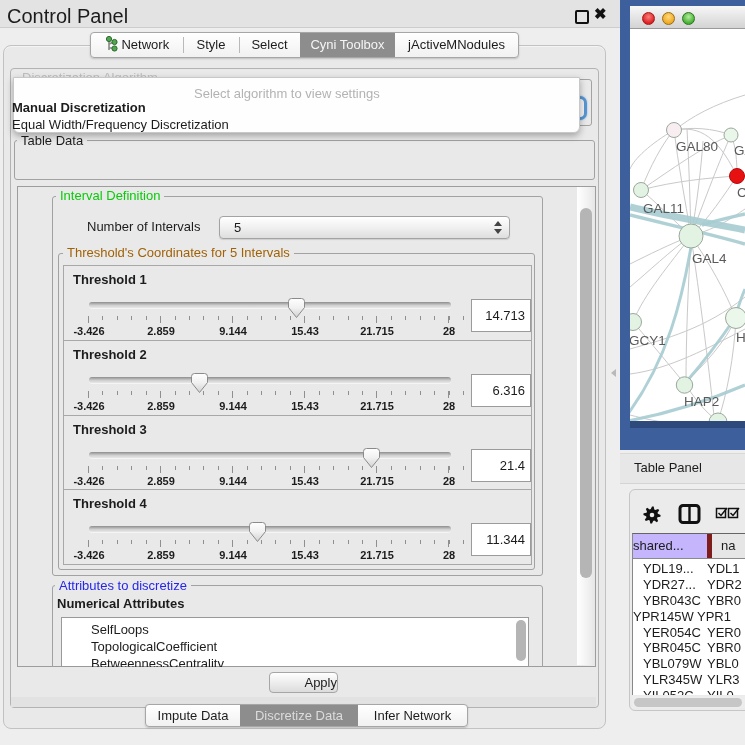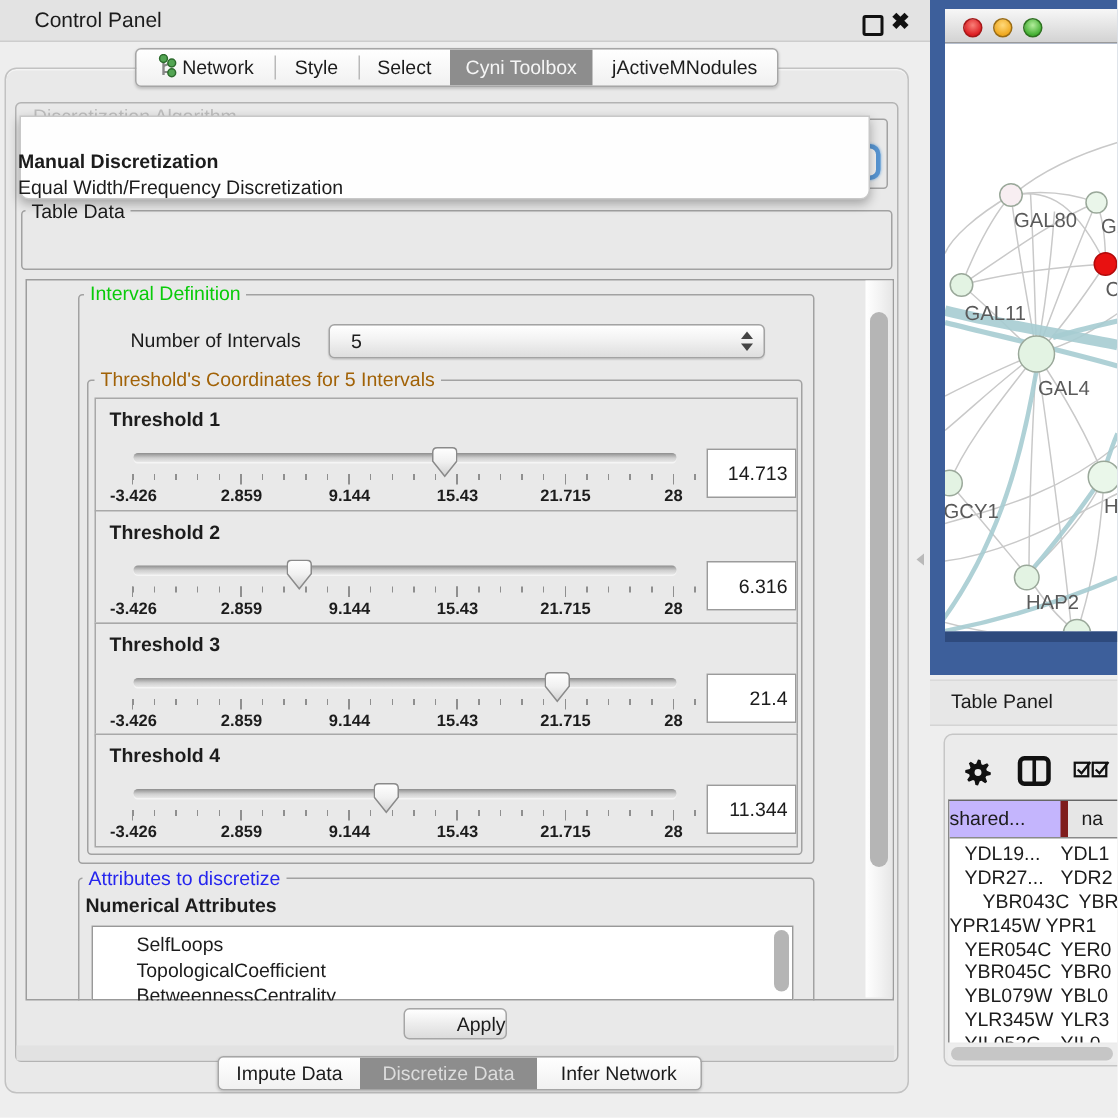--- a/index.html
+++ b/index.html
@@ -25,21 +25,21 @@
 .thumb{position:absolute;top:32px;width:17px;height:21px}
 .vbox{position:absolute;left:407px;top:33px;width:53px;height:31px;border:1px solid #9b9b9b;background:#fff;
   text-align:right;line-height:31px;padding-right:5px}
 .seg{display:inline-block;height:100%;line-height:23px;text-align:center;vertical-align:top}
 .row{height:15.9px;line-height:15.9px;white-space:nowrap}
 </style></head>
 <body>
 <div id="stage">
 
 <div class="abs" style="left:0;top:0;width:620px;height:27px;background:#e3e3e3;border-bottom:1px solid #cdcdcd"></div>
-<div class="abs" style="left:23px;top:5px;font-size:14px">Control Panel</div>
+<div class="abs" style="left:7px;top:5px;font-size:20px">Control Panel</div>
 <div class="abs" style="left:575px;top:10px;width:10px;height:10px;border:2px solid #111;border-radius:2px"></div>
 <div class="abs" style="left:594px;top:5px;font-size:15px;font-weight:bold;color:#111">✖</div>
 
 <div class="abs" style="left:3px;top:45px;width:601px;height:682px;background:#e9e9e9;border:1px solid #c2c2c2;border-radius:8px;box-shadow:inset 0 1px 0 #f4f4f4"></div>
 
 <div class="abs" style="left:10px;top:68px;width:587px;height:638px;background:#e9e9e9;border:1px solid #b3b3b3;border-radius:4px"></div>
 <div class="abs" style="left:11px;top:697px;width:585px;height:10px;background:#e2e2e2"></div>
 
 <div class="abs" style="left:90px;top:32px;width:427px;height:24px;background:linear-gradient(#ffffff,#f1f1f1);border:1px solid #a6a6a6;border-radius:4px;box-shadow:0 1px 2px rgba(0,0,0,.18);overflow:hidden">
 <div class="seg" style="width:92px">
@@ -57,20 +57,21 @@
 </div>
 
 <div class="grp" style="left:14px;top:79px;width:576px;height:45px"></div>
 <div class="glabel" style="left:18px;top:71px;color:#bdbdbd">Discretization Algorithm</div>
 <div class="abs" style="left:560px;top:96px;width:21px;height:18px;border:3px solid #5795d2;border-radius:7px;background:#f2f2f2;box-shadow:0 0 2px #7fb0dd"></div>
 
 <div class="grp" style="left:14px;top:140px;width:579px;height:38px"></div>
 <div class="glabel" style="left:17px;top:134px">Table Data</div>
 
 <div class="abs" style="left:13px;top:77px;width:565px;height:54px;background:#fefefe;border-radius:0 0 6px 6px;box-shadow:0 3px 7px rgba(0,0,0,.3);border:1px solid #c8c8c8"></div>
+<div class="abs" style="left:194px;top:86px;color:#b3b3b3">Select algorithm to view settings</div>
 <div class="abs" style="left:12px;top:100px;font-weight:bold">Manual Discretization</div>
 <div class="abs" style="left:12px;top:117px">Equal Width/Frequency Discretization</div>
 
 <div class="abs" style="left:17px;top:186px;width:577px;height:479px;border:1px solid #9d9d9d;background:#e9e9e9"></div>
 
 <div class="abs" style="left:577px;top:187px;width:18px;height:478px;background:linear-gradient(90deg,#ffffff,#f1f1f1 60%,#e6e6e6)"></div>
 <div class="abs" style="left:580px;top:208px;width:12px;height:370px;background:#b5b5b5;border-radius:6px"></div>
 
 <div class="grp" style="left:52px;top:196px;width:489px;height:378px"></div>
 <div class="glabel" style="left:56px;top:189px;color:#09cb09">Interval Definition</div>
@@ -280,21 +281,21 @@
 </svg>
 
 <div class="abs" style="left:632px;top:533px;width:113px;height:161px;background:#fff;border-top:1px solid #666;border-left:1px solid #888;overflow:hidden">
   <div style="display:flex;height:24px;border-bottom:1px solid #8a8a8a">
     <div style="width:74px;background:#c4b5fd;border-right:5px solid #7f1d1d;text-align:left;line-height:24px">shared...</div>
     <div style="flex:1;background:#e6e6e6;padding-left:9px;line-height:24px">na</div>
   </div>
   <div style="padding-top:2px">
     <div class="row"><span style="padding-left:10px;display:inline-block;width:64px">YDL19...</span><span>YDL1</span></div>
     <div class="row"><span style="padding-left:10px;display:inline-block;width:64px">YDR27...</span><span>YDR2</span></div>
-    <div class="row"><span style="padding-left:22px;display:inline-block;width:64px">YBR043C</span><span>YBR0</span></div>
+    <div class="row"><span style="padding-left:10px;display:inline-block;width:64px">YBR043C</span><span>YBR0</span></div>
     <div class="row"><span style="display:inline-block;width:64px">YPR145W</span><span>YPR1</span></div>
     <div class="row"><span style="padding-left:10px;display:inline-block;width:64px">YER054C</span><span>YER0</span></div>
     <div class="row"><span style="padding-left:10px;display:inline-block;width:64px">YBR045C</span><span>YBR0</span></div>
     <div class="row"><span style="padding-left:10px;display:inline-block;width:64px">YBL079W</span><span>YBL0</span></div>
     <div class="row"><span style="padding-left:10px;display:inline-block;width:64px">YLR345W</span><span>YLR3</span></div>
     <div class="row"><span style="padding-left:10px;display:inline-block;width:64px">YIL052C</span><span>YIL0</span></div>
   </div>
 </div>
 <div class="abs" style="left:632px;top:696px;width:113px;height:12px;background:#ededed"></div>
 <div class="abs" style="left:634px;top:698px;width:108px;height:9px;background:#c6c6c6;border-radius:5px"></div>

